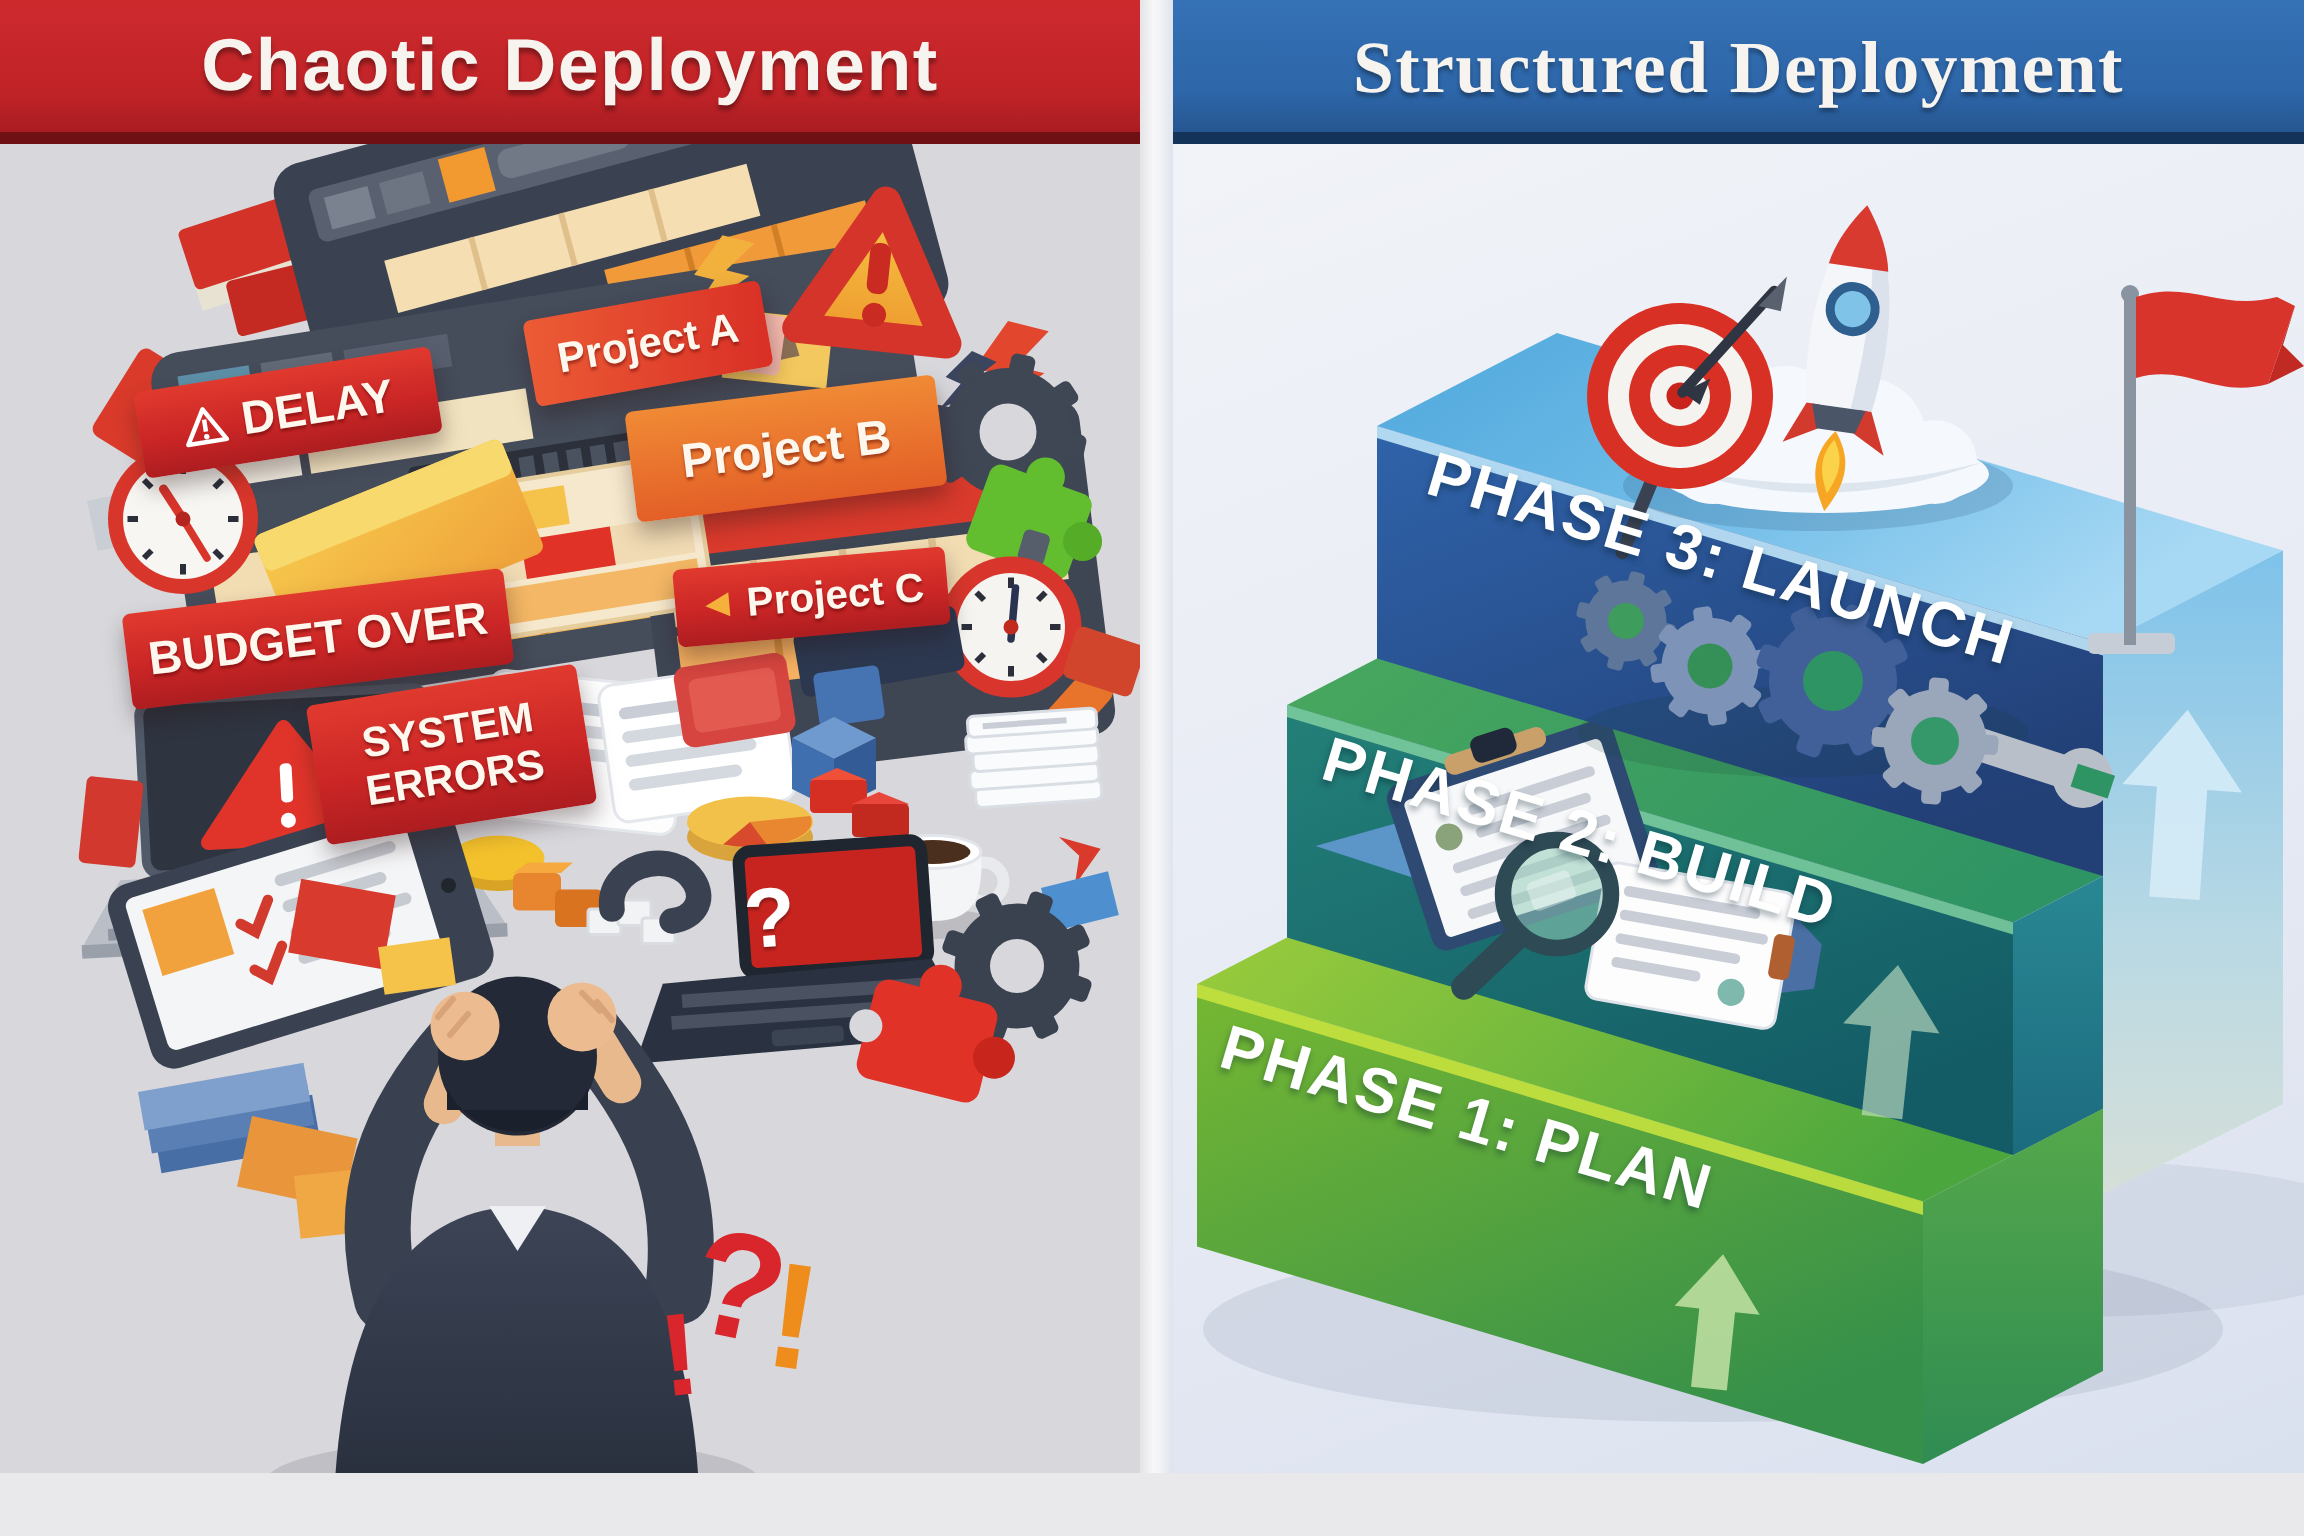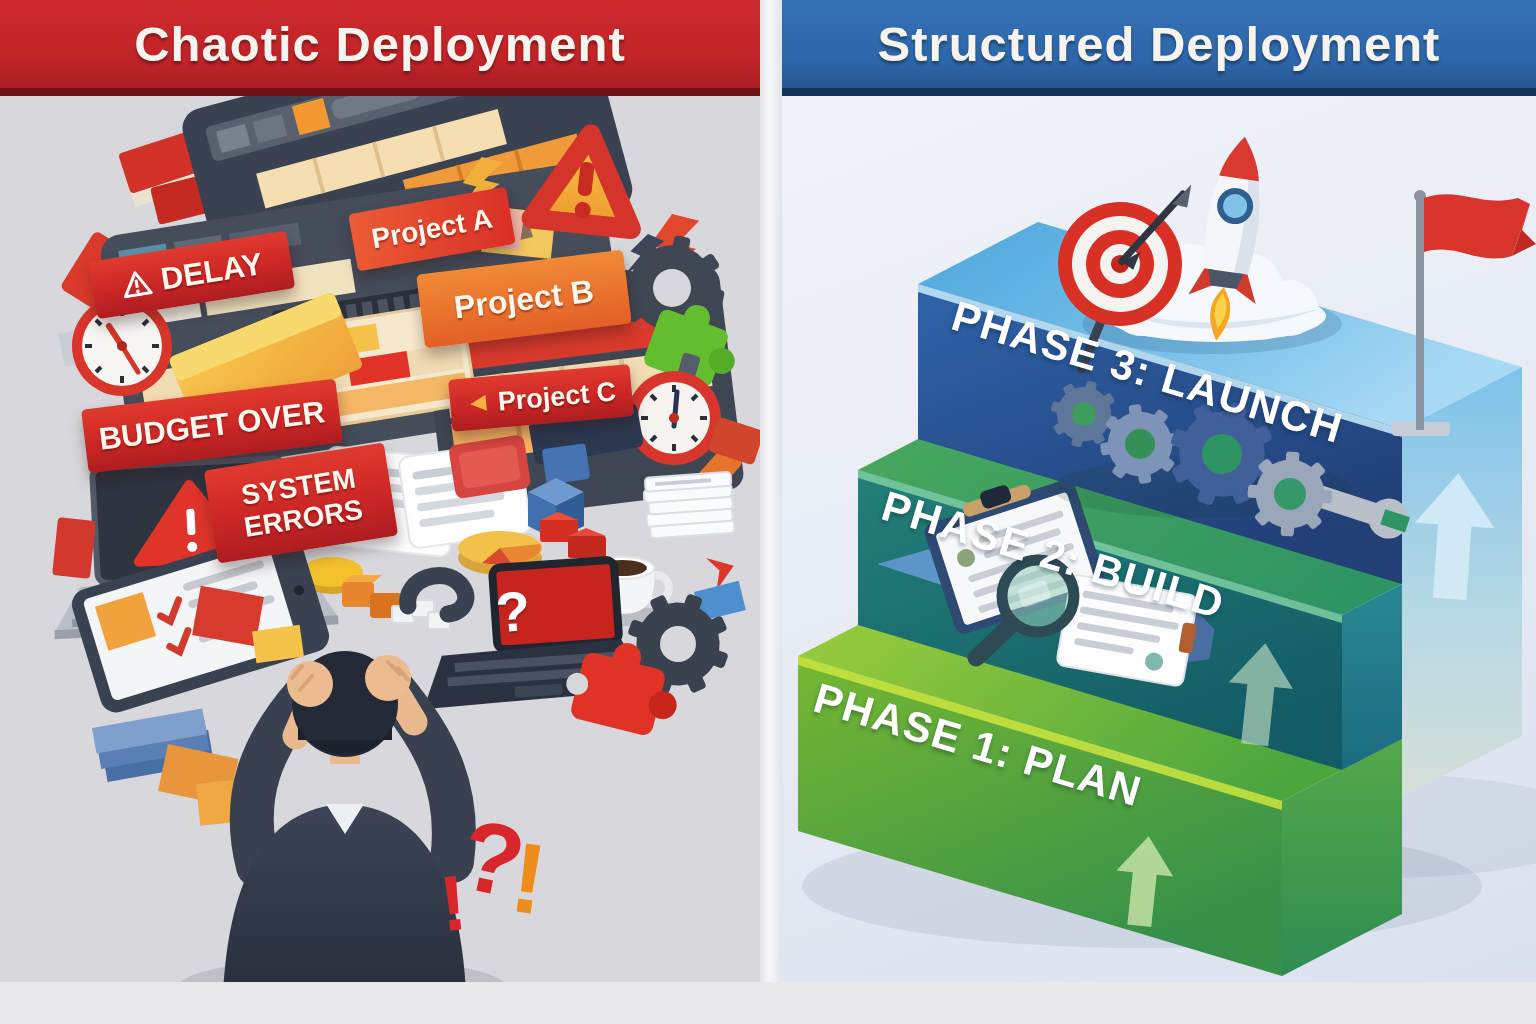--- a/index.html
+++ b/index.html
@@ -11,21 +11,21 @@
   .panel-left  { left:0; width:760px; background:#d8d8dc; }
   .divider { position:absolute; top:0; left:760px; width:22px; height:1024px;
              background:linear-gradient(90deg,#e4e4e8,#f7f7f9 40%,#f2f3f6 60%,#dfe3ec); }
   .panel-right { left:782px; width:754px; background:linear-gradient(160deg,#f2f4f8 0%,#e7ebf4 55%,#d9e0ee 100%); }
 
   .panel-header { position:relative; width:100%; height:96px; display:flex;
                   align-items:center; justify-content:center; }
   .header-red  { background:linear-gradient(180deg,#cd2a2e 0%,#c02327 70%,#a91d22 100%);
                  border-bottom:8px solid #6e1014; }
   .header-blue { background:linear-gradient(180deg,#3571b5 0%,#2d66a9 70%,#265690 100%);
-                 border-bottom:8px solid #143358; }
+                 border-bottom:8px solid #143358;font-family:Liberation Serif, serif; }
   .header-title { color:#f7f4ef; font-size:49px; font-weight:700; letter-spacing:1px;
                   text-shadow:0 3px 3px rgba(0,0,0,.35); white-space:nowrap; }
 
   .panel-body { position:relative; width:100%; height:920px; }
   .panel-body > svg { position:absolute; left:0; top:0; }
 
   
   .banner { position:absolute; display:flex; align-items:center; justify-content:center;
             color:#fdf7ee; font-weight:700; border-radius:5px;
             box-shadow:0 8px 14px rgba(40,20,20,.35);

